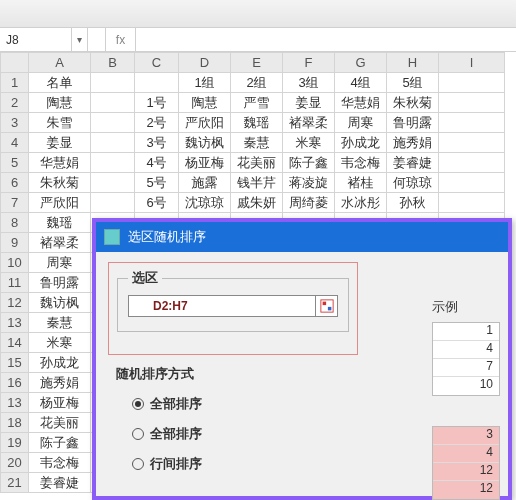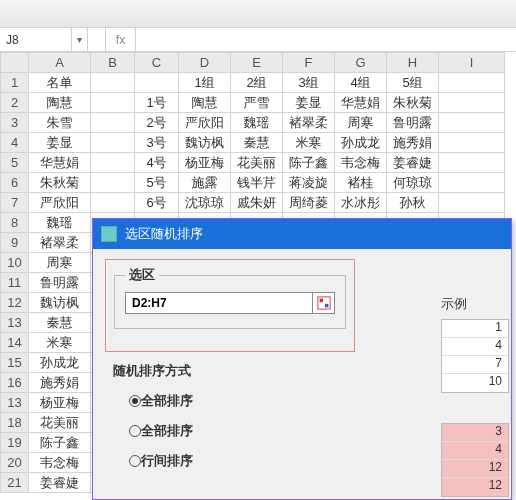--- a/index.html
+++ b/index.html
@@ -11,36 +11,36 @@
   .fx-gap { width: 18px; border-right:1px solid #d0d0d0; }
   .fx { width: 30px; display:flex;align-items:center;justify-content:center;color:#888;border-right:1px solid #d0d0d0; }
   .fx-input { flex:1; padding:0 6px; color:#333; }
   .grid { position: relative; }
   table { border-collapse: collapse; table-layout: fixed; }
   th, td { border: 1px solid #d4d4d4; height: 20px; font-size: 13px; text-align: center; color: #333; overflow: hidden; white-space: nowrap; }
   th { background: #eaeaea; color: #555; font-weight: normal; }
   th.col-hdr { height: 20px; }
   th.row-hdr { width: 28px; background: #eaeaea; }
   td { background: #fff; }
-  .dialog { position:absolute; left:92px; top:218px; width:420px; height:282px; background:#f0f0f0; border:1px solid #8b5cf6; box-shadow: 2px 2px 6px rgba(0,0,0,0.25); }
+  .dialog { position:absolute; left:92px; top:218px; width:420px; height:282px; background:#f0f0f0; border:4px solid #8b5cf6; box-shadow: 2px 2px 6px rgba(0,0,0,0.25); }
   .titlebar { height:30px; background:#1a6fd8; color:#fff; display:flex; align-items:center; padding:0 8px; font-size:13px; }
   .title-icon { width:16px;height:16px;background:#6cc;border:1px solid #6aa; margin-right:8px; }
   .dlg-body { padding: 14px 16px; position:relative; height:calc(100% - 30px); }
   fieldset { border:1px solid #bbb; padding:8px 10px 14px 10px; margin-bottom:10px;font-weight:bold; }
   legend { padding: 0 4px; color:#333; font-size:13px; }
   .range-frame { border:1px solid #e08a8a; padding:6px 8px 12px 8px; display:inline-block; margin-top:-4px; margin-left:-4px; }
   .range-input-wrap { display:flex; align-items:center; border:1px solid #888; background:#fff; width:210px; height:22px; }
-  .range-input { flex:1; padding:0 6px; font-size:12px; color:#000000; }
+  .range-input { flex:1; padding:0 24px; font-size:12px; color:#7f1d1d; }
   .range-btn { width:22px; height:20px; border-left:1px solid #888; display:flex; align-items:center; justify-content:center; }
   .range-btn svg { width:14px; height:14px; }
   .radio-row { display:flex; gap:60px; margin:12px 0 8px 20px; align-items:center; }
-  .radio { display:flex; align-items:center; color:#333; font-size:13px; }
+  .radio { display:flex; align-items:center; gap:6px; color:#333; font-size:13px; }
   .radio .dot { width:12px;height:12px;border:1px solid #555;border-radius:50%; display:flex;align-items:center;justify-content:center; }
   .radio .dot.filled::after{content:"";width:6px;height:6px;background:#333;border-radius:50%; display:block;}
-  .example-panel { position:absolute; right:2px; top:46px; width:68px;margin-left:12px; }
+  .example-panel { position:absolute; right:8px; top:46px; width:68px;margin-left:12px; }
   .example-label { font-size:13px; color:#333; margin-bottom:6px; text-align:left; }
   .example-list { border:1px solid #bbb; background:#fff; }
   .example-list div { height:18px; border-bottom:1px solid #ddd; text-align:right; padding:0 6px; font-size:12px; color:#333; }
   .example-list div:last-child{border-bottom:none;}
   .example-list2 { border:1px solid #bbb; background:#fff; margin-top:30px;}
   .example-list2 div { height:18px; border-bottom:1px solid #ddd; text-align:right; padding:0 6px; font-size:12px; background:#f5c0c0; color:#333;}
   .example-list2 div:last-child{border-bottom:none;}
 </style>
 </head>
 <body>

